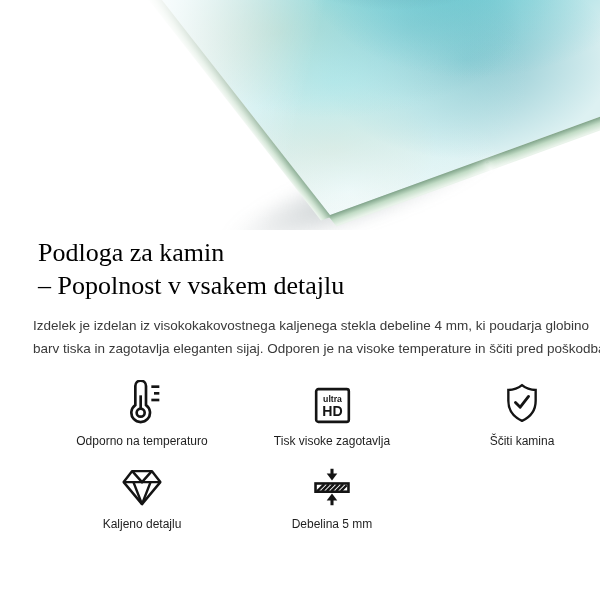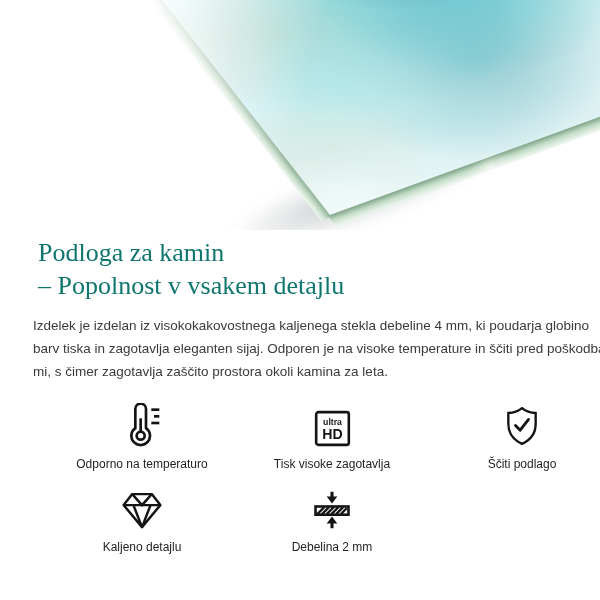--- a/index.html
+++ b/index.html
@@ -54,24 +54,24 @@
     position:absolute;top:38.5px;height:3px;border-radius:2px;
     background:linear-gradient(90deg, rgba(255,255,255,0), #fff 38%, #fff 62%, rgba(255,255,255,0));
     box-shadow:0 0 6px rgba(255,255,255,.9);
   }
   .sparkle .ray1{left:0;width:80px;transform:rotate(-24deg);}
   .sparkle .ray2{left:17px;width:46px;transform:rotate(64deg);}
   
   .content{padding:0 30px;}
   .page-title{
     margin:6px 0 0 8px;font-family:"Liberation Serif", serif;font-weight:400;
-    font-size:26px;line-height:33px;color:#0f766e;
+    font-size:26px;line-height:33px;color:#000000;
   }
   .description{margin:12px 0 0 3px;font-size:13.5px;line-height:23px;color:#3a3a3a;}
-  .description div{white-space:nowrap;}
+  .description div{white-space:nowrap;text-align:right;}
   
   .features{
     margin-top:20px;display:grid;grid-template-columns:190px 190px 190px;
     row-gap:14px;padding-left:17px;
   }
   .feature{display:flex;flex-direction:column;align-items:center;}
   .icon-box{height:44px;display:flex;align-items:flex-end;justify-content:flex-start;}
   .feature-label{margin-top:9px;font-size:12px;color:#1f1f1f;line-height:16px;}
   .ic{stroke:#141414;fill:none;stroke-width:2;}
   .ic .fill{fill:#141414;stroke:none;}
@@ -96,21 +96,20 @@
 
 <div class="content">
   <h1 class="page-title">
     <span>Podloga za kamin</span><br>
     <span>– Popolnost v vsakem detajlu</span>
   </h1>
 
   <div class="description">
     <div>Izdelek je izdelan iz visokokakovostnega kaljenega stekla debeline 4 mm, ki poudarja globino</div>
     <div>barv tiska in zagotavlja eleganten sijaj. Odporen je na visoke temperature in ščiti pred poškodba-</div>
-    <div>mi, s čimer zagotavlja zaščito prostora okoli kamina za leta.</div>
   </div>
 
   <div class="features">
 
     <div class="feature">
       <div class="icon-box">
         <svg class="ic" width="40" height="44" viewBox="0 0 30 32">
           <path d="M10,18.3 V4 a4,4 0 0 1 8,0 V18.3 a7,7 0 1 1 -8,0 Z"></path>
           <circle cx="14" cy="24" r="3"></circle>
           <line x1="14" y1="11" x2="14" y2="20.5"></line>
@@ -133,21 +132,21 @@
       <div class="feature-label">Tisk visoke zagotavlja</div>
     </div>
 
     <div class="feature">
       <div class="icon-box">
         <svg class="ic" width="38" height="42" viewBox="0 0 32 34">
           <path d="M16,2 C13,4.5 8.5,6 4.5,6 V15 C4.5,23.5 9.5,29 16,32 C22.5,29 27.5,23.5 27.5,15 V6 C23.5,6 19,4.5 16,2 Z"></path>
           <path d="M10.5,16.5 L14.5,20.5 L21.5,11.5" stroke-width="2.4" stroke-linecap="round" stroke-linejoin="round"></path>
         </svg>
       </div>
-      <div class="feature-label">Ščiti podlago</div>
+      <div class="feature-label">Ščiti kamina</div>
     </div>
 
     <div class="feature">
       <div class="icon-box">
         <svg class="ic" width="44" height="40" viewBox="0 0 36 32">
           <path d="M3,12 L10,3 H26 L33,12 L18,30 Z" stroke-linejoin="round"></path>
           <line x1="3" y1="12" x2="33" y2="12"></line>
           <path d="M10,3 L18,12 L26,3"></path>
           <path d="M11,12 L18,30 M25,12 L18,30"></path>
         </svg>
@@ -167,17 +166,17 @@
             <line x1="4.5" y1="20.5" x2="10.5" y2="14.5"></line>
             <line x1="8.5" y1="20.5" x2="14.5" y2="14.5"></line>
             <line x1="12.5" y1="20.5" x2="18.5" y2="14.5"></line>
             <line x1="16.5" y1="20.5" x2="22.5" y2="14.5"></line>
             <line x1="20.5" y1="20.5" x2="26.5" y2="14.5"></line>
             <line x1="24.5" y1="20.5" x2="29.5" y2="15.5"></line>
           </g>
           <rect x="3" y="14" width="28" height="7" stroke-width="2.2"></rect>
         </svg>
       </div>
-      <div class="feature-label">Debelina 2 mm</div>
+      <div class="feature-label">Debelina 5 mm</div>
     </div>
 
   </div>
 </div>
 
 </body></html>

